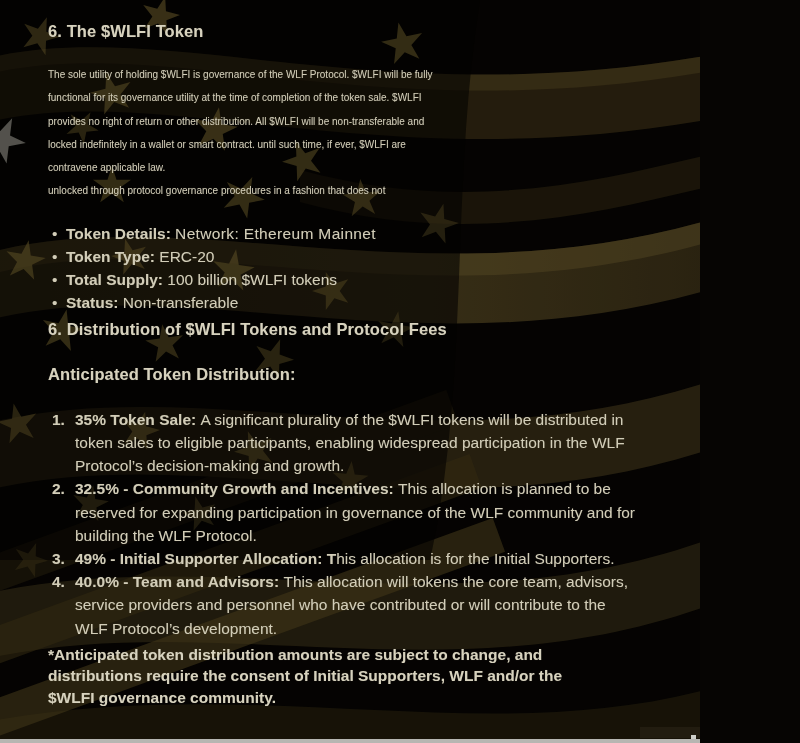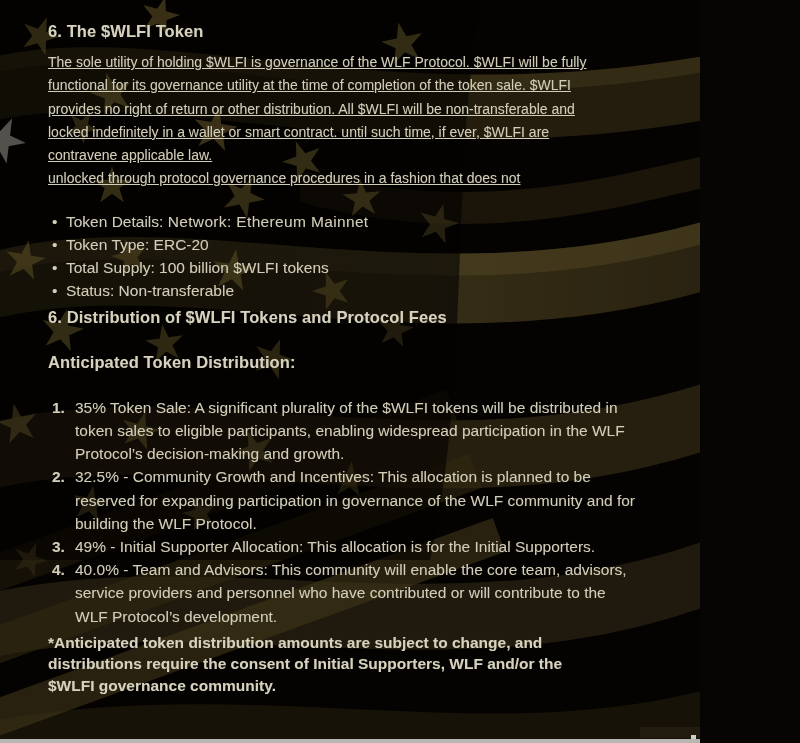--- a/index.html
+++ b/index.html
@@ -20,34 +20,33 @@
     width: 800px; height: 743px;
     display: block;
   }
   .content {
     position: absolute;
     left: 48px; top: 20px;
     width: 700px;
     color: #d2cdb8;
     text-shadow: 0 0 1px rgba(206,200,180,0.28);
   }
-  .b { font-weight: normal; }
+  .b { font-weight: bold; }
   h1, h2, h3 {
     margin: 0;
     font-size: 16.5px;
     line-height: 23px;
     font-weight: bold;
     color: #d7d2be;
     letter-spacing: 0.1px;
   }
   .intro {
-    margin-top: 8px;
-    font-size: 14px;
+    margin-top: 20px;
+    font-size: 10px;
     line-height: 23.3px;
-    text-decoration: underline;
   }
   ul.details {
     list-style: none;
     margin: 19px 0 0 0;
     padding: 0;
     font-size: 15.5px;
     line-height: 23px;
   }
   ul.details li { position: relative; padding-left: 18px; }
   ul.details .dot { position: absolute; left: 4px; top: 0; }
@@ -201,21 +200,21 @@
       <li>
         <span class="num">3.</span>
         <div>
             <div><span class="b">49% - Initial Supporter Allocation: T</span><span>his allocation is for the Initial Supporters.</span></div>
             <div></div>
           </div>
       </li>
       <li>
         <span class="num">4.</span>
         <div>
-            <div><span class="b">40.0% - Team and Advisors: </span><span>This community will enable the core team, advisors,</span></div>
+            <div><span class="b">40.0% - Team and Advisors: </span><span>This allocation will tokens the core team, advisors,</span></div>
             <div>
               <div>service providers and personnel who have contributed or will contribute to the</div>
               <div>WLF Protocol’s development.</div>
             </div>
           </div>
       </li>
     </ol>
 
     <div class="footnote">
         <div>*Anticipated token distribution amounts are subject to change, and</div>

